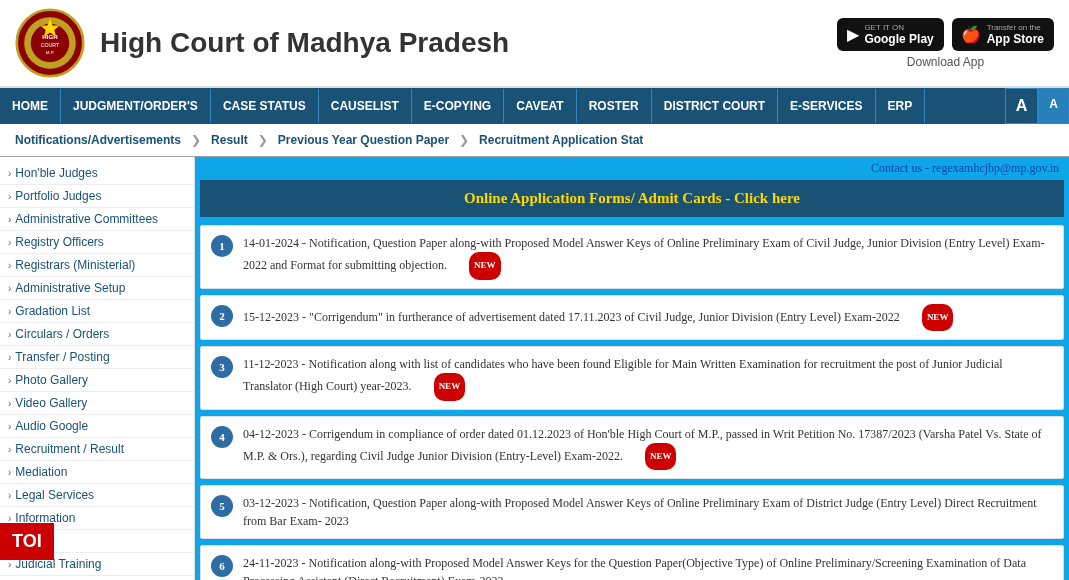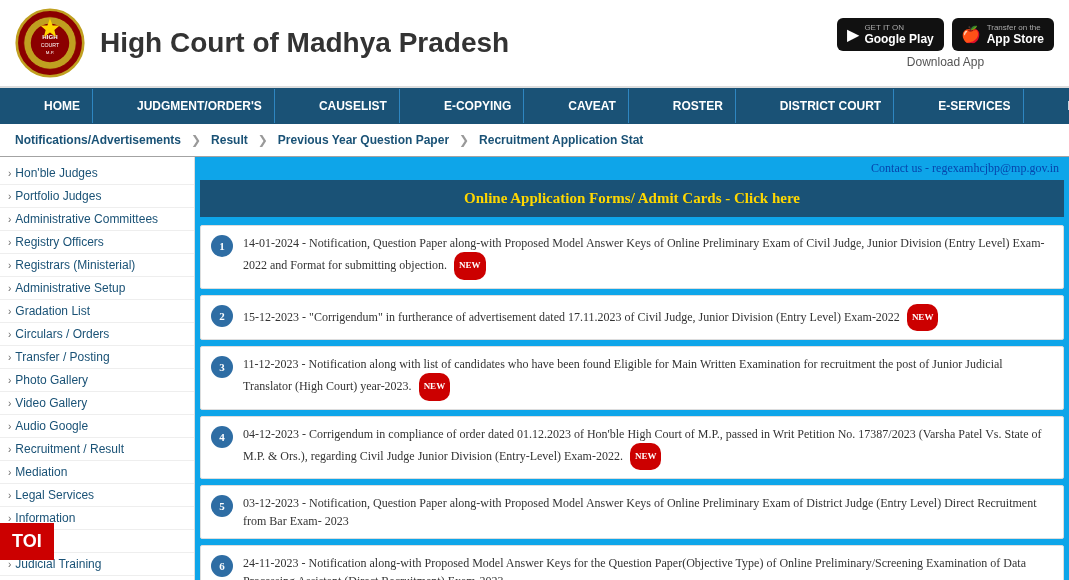--- a/index.html
+++ b/index.html
@@ -13,21 +13,21 @@
     .app-buttons { display: flex; gap: 8px; margin-bottom: 4px; }
     .app-btn { background: #111; color: white; border-radius: 6px; padding: 5px 10px; display: flex; align-items: center; gap: 5px; font-size: 11px; cursor: pointer; }
     .app-btn .store-icon { font-size: 16px; }
     .app-btn .store-text { display: flex; flex-direction: column; }
     .app-btn .get-it { font-size: 8px; color: #aaa; }
     .app-btn .store-name { font-size: 12px; font-weight: bold; }
     .download-label { font-size: 12px; color: #555; text-align: center; }
 
     
     .nav { background: #1a5276; display: flex; align-items: center; }
-    .nav-item { color: white; padding: 10px 12px; font-size: 12px; font-weight: bold; cursor: pointer; border-right: 1px solid #2e86c1; white-space: nowrap; margin-left: 32px; }
+    .nav-item { color: white; padding: 10px 12px; font-size: 12px; font-weight: bold; cursor: pointer; border-right: 1px solid #2e86c1; white-space: nowrap; }
     .nav-end { margin-left: auto; display: flex; }
     .font-btn { background: #1a5276; color: white; padding: 8px 10px; font-size: 14px; font-weight: bold; cursor: pointer; border: 1px solid #2e86c1; }
 
     
     .sub-nav { background: white; border-bottom: 1px solid #a3a3a3; display: flex; align-items: center; padding: 6px 10px; gap: 5px; }
     .sub-nav-item { color: #1a5276; font-size: 12px; font-weight: bold; cursor: pointer; padding: 3px 5px; }
     .sub-nav-sep { color: #999; font-size: 12px; }
 
     
     .main { display: flex; }
@@ -40,21 +40,21 @@
     
     .content { flex: 1; padding: 0; background: #0ea5e9; font-family: Liberation Serif, serif; }
     .contact-line { text-align: right; padding: 4px 10px; font-size: 12px; color: #0645ad; }
     .admit-card-bar { background: #1a5276; color: #ffd700; text-align: center; padding: 10px; font-size: 15px; font-weight: bold; cursor: pointer; margin: 0 5px; }
 
     
     .notif-list { margin: 8px 5px; }
     .notif-item { display: flex; align-items: flex-start; background: white; border: 1px solid #ddd; margin-bottom: 6px; padding: 8px 10px; border-radius: 2px; }
     .notif-num { background: #2e6da4; color: white; border-radius: 50%; width: 22px; height: 22px; display: flex; align-items: center; justify-content: center; font-size: 11px; font-weight: bold; flex-shrink: 0; margin-right: 10px; margin-top: 1px; }
     .notif-text { font-size: 12px; color: #333; line-height: 1.5; flex: 1; }
-    .new-badge { display: inline-block; background: #cc0000; color: white; border-radius: 10px; font-size: 9px; font-weight: bold; padding: 7px 5px; margin-left: 4px; vertical-align: middle; }
+    .new-badge { display: inline-block; background: #cc0000; color: white; border-radius: 10px; font-size: 9px; font-weight: bold; padding: 7px 5px; margin-left: 19px; vertical-align: middle; }
 
     
     .toi-badge { position: fixed; bottom: 20px; left: 0; background: #cc0000; color: white; font-weight: bold; font-size: 18px; padding: 8px 12px; z-index: 100; }
   </style>
 </head>
 <body>
 
 <div class="header">
 
   <div class="header-logo">
@@ -86,20 +86,21 @@
         </div>
       </div>
     </div>
     <div class="download-label">Download App</div>
   </div>
 </div>
 
 <div class="nav">
   <div class="nav-item">HOME</div>
   <div class="nav-item">JUDGMENT/ORDER'S</div>
+  <div class="nav-item">CASE STATUS</div>
   <div class="nav-item">CAUSELIST</div>
   <div class="nav-item">E-COPYING</div>
   <div class="nav-item">CAVEAT</div>
   <div class="nav-item">ROSTER</div>
   <div class="nav-item">DISTRICT COURT</div>
   <div class="nav-item">E-SERVICES</div>
   <div class="nav-item">ERP</div>
   <div class="nav-end">
     <div class="font-btn" style="font-size:16px;">A</div>
     <div class="font-btn" style="font-size:12px; background:#2980b9;">A</div>

